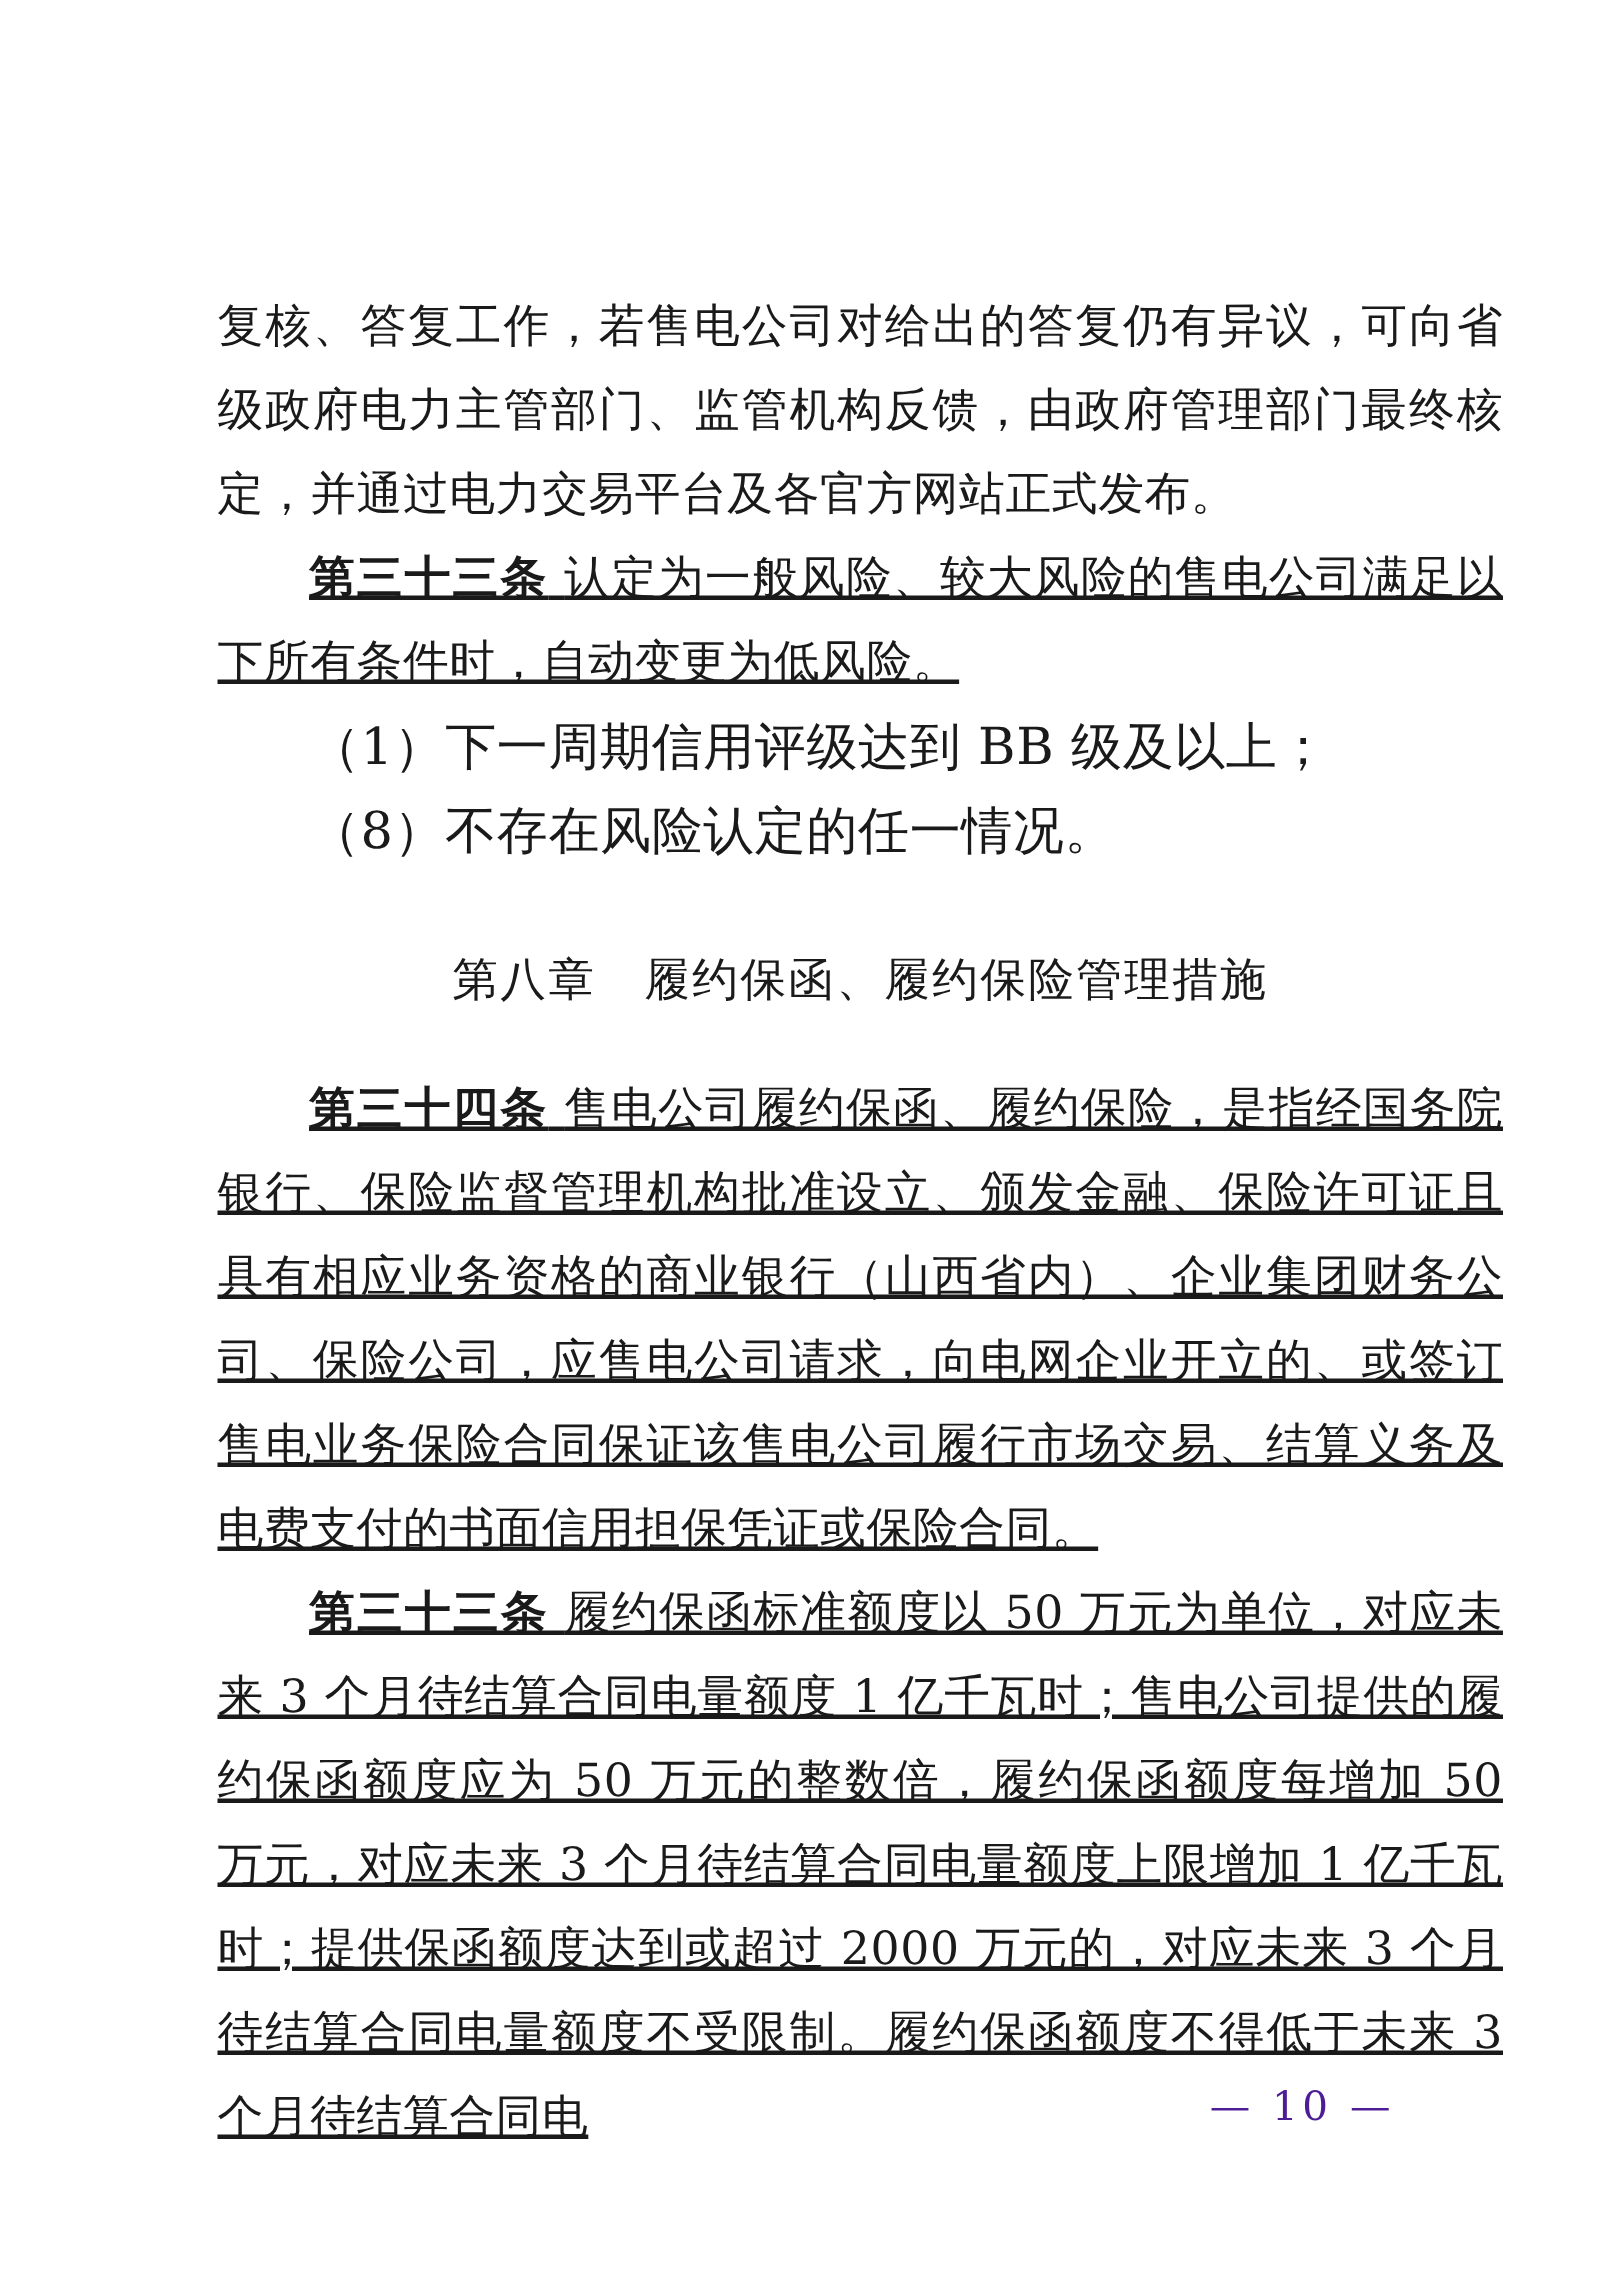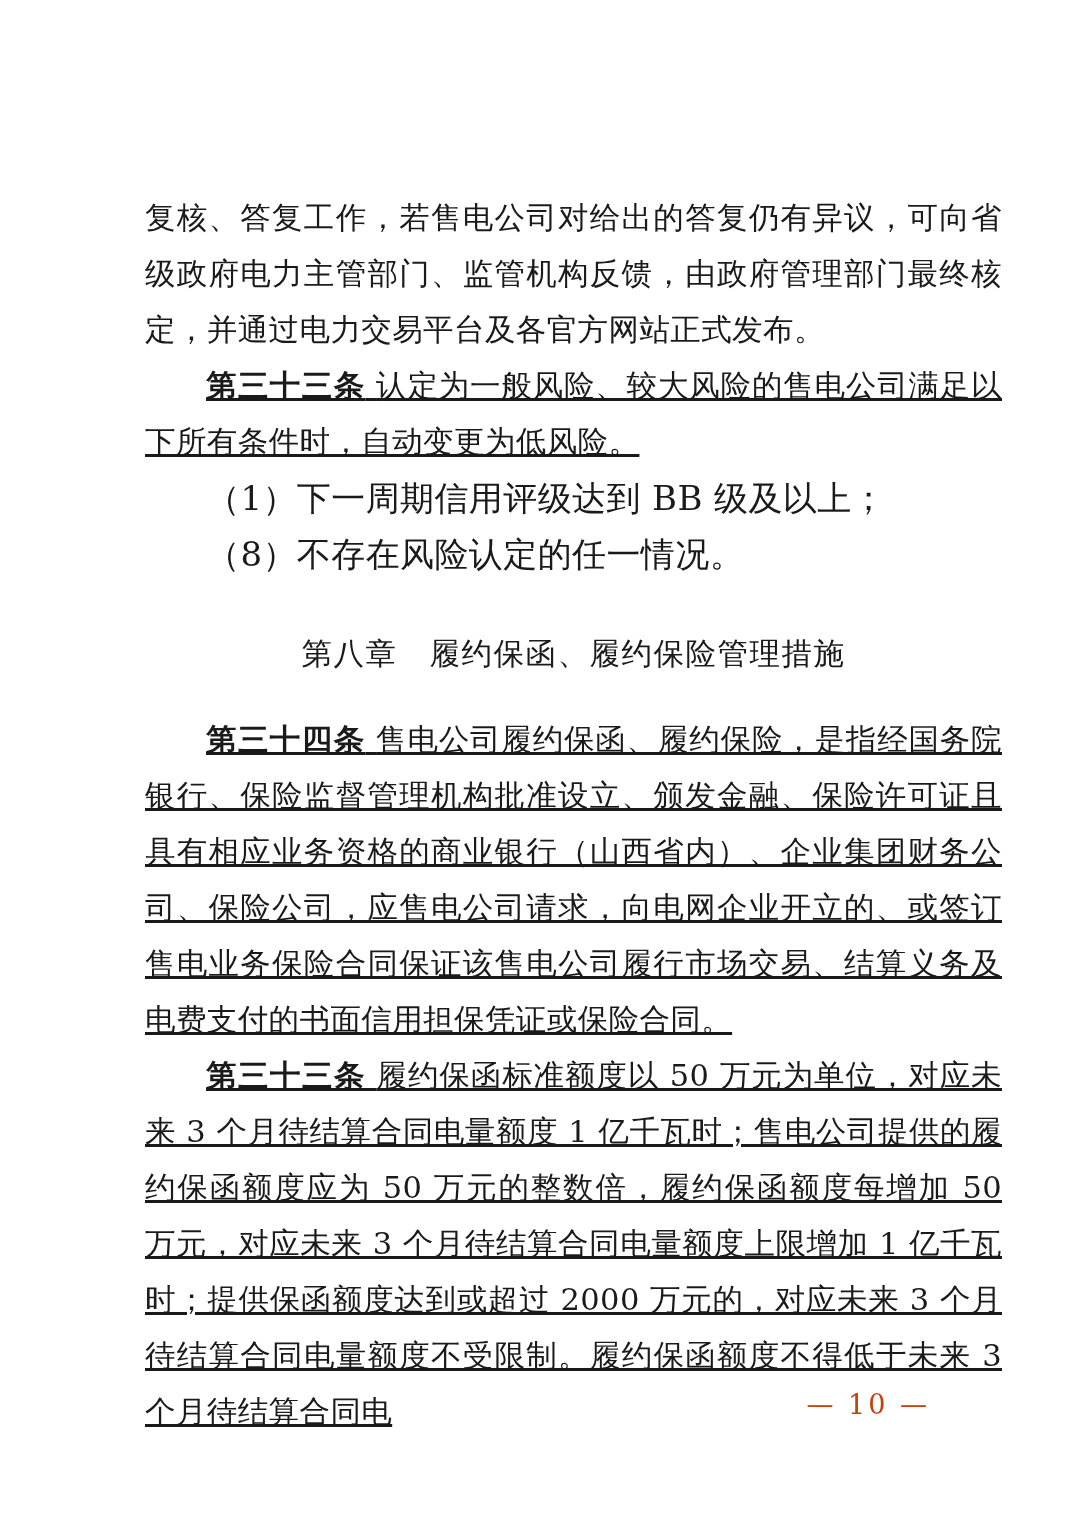--- a/index.html
+++ b/index.html
@@ -61,21 +61,21 @@
   .footer {
     position: absolute;
     left: 0;
     bottom: 108px;
     width: 1080px;
     text-align: right;
     padding-right: 150px;
     box-sizing: border-box;
     font-size: 27px;
     letter-spacing: 3px;
-    color: #c2410c;
+    color: #4c1d95;
     font-family: "DejaVu Serif", "Liberation Serif", serif;
   }
 </style>
 </head>
 <body>
 
 <div class="page">
 
   <p class="body-text">复核、答复工作，若售电公司对给出的答复仍有异议，可向省级政府电力主管部门、监管机构反馈，由政府管理部门最终核定，并通过电力交易平台及各官方网站正式发布。</p>
 

